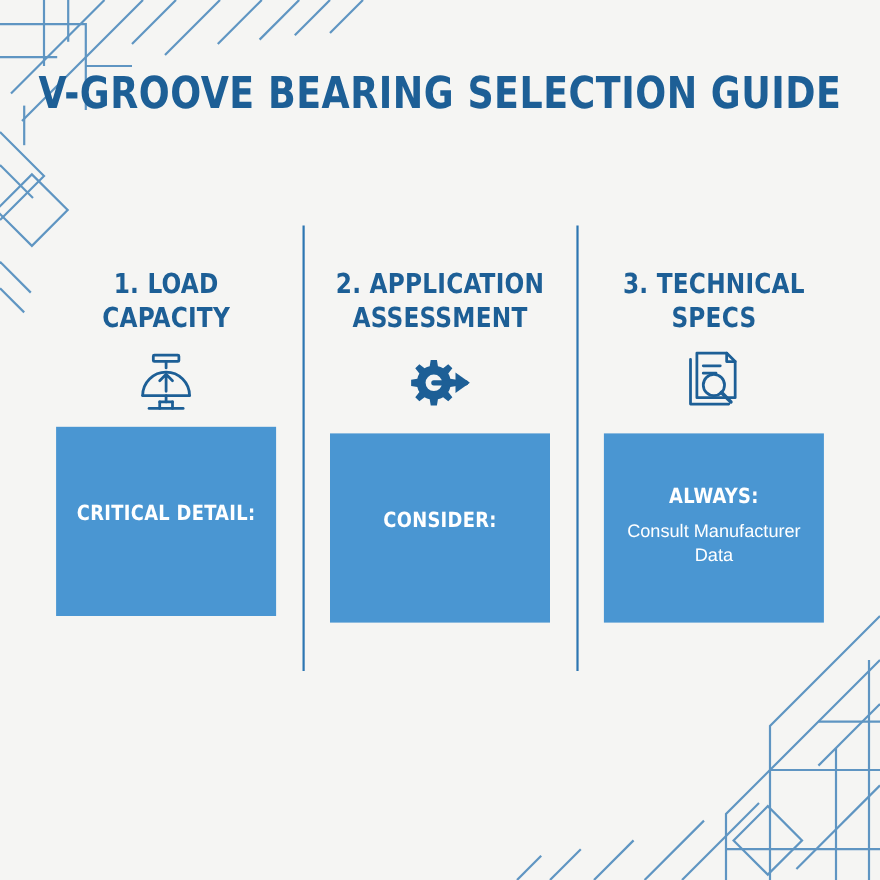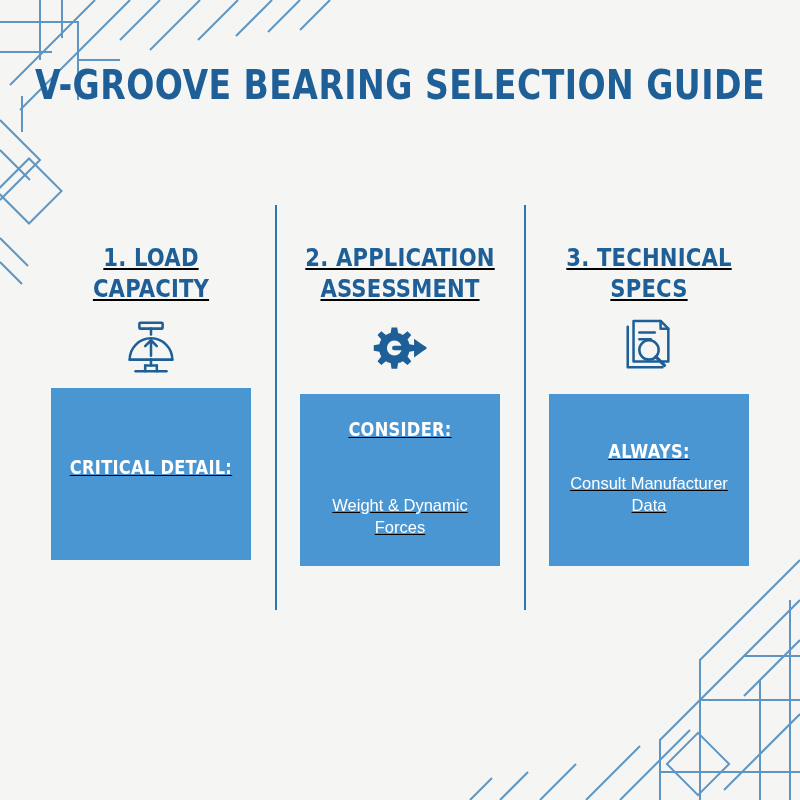--- a/index.html
+++ b/index.html
@@ -51,21 +51,20 @@
     display: flex;
     flex-direction: row;
     justify-content: space-between;
   }
   .col {
     position: relative;
     width: 222px;
     display: flex;
     flex-direction: column;
     align-items: center;
-    text-decoration: underline;
   }
   .divider {
     width: 2px;
     background: #2d76b2;
     height: 405px;
     align-self: flex-start;
     margin-top: 0px;
   }
   .step-title {
     font-family: "DejaVu Sans Condensed", "Liberation Sans Narrow", "Liberation Sans", sans-serif;
@@ -213,21 +212,20 @@
       <div class="icon-wrap">
         <svg width="66" height="60" viewBox="0 0 70 64" fill="none" stroke="#1d5f96" stroke-width="2.6" stroke-linecap="round" stroke-linejoin="round">
           <path d="M26 10 L32 10 L33 16 A16 16 0 0 1 38 18 L43 14 L47 18 L43 23 A16 16 0 0 1 45 28 L51 29 L51 35 L45 36 A16 16 0 0 1 43 41 L47 46 L43 50 L38 46 A16 16 0 0 1 33 48 L32 54 L26 54 L25 48 A16 16 0 0 1 20 46 L15 50 L11 46 L15 41 A16 16 0 0 1 13 36 L7 35 L7 29 L13 28 A16 16 0 0 1 15 23 L11 18 L15 14 L20 18 A16 16 0 0 1 25 16 Z" fill="#1d5f96" stroke="none"></path>
           <circle cx="29" cy="32" r="8" fill="#f5f5f3" stroke="none"></circle>
           <path d="M29 32 L60 32" stroke-width="5"></path>
           <path d="M50 22 L64 32 L50 42 Z" fill="#1d5f96" stroke="none"></path>
         </svg>
       </div>
       <div class="card c2">
         <div class="card-label">Consider:</div>
-        <div class="card-text">Weight &amp; Dynamic Forces</div>
       </div>
     </div>
 
     <div class="divider"></div>
 
     <div class="col">
       <div class="step-title">3. Technical Specs</div>
       <div class="icon-wrap">
         <svg width="58" height="62" viewBox="0 0 60 64" fill="none" stroke="#1d5f96" stroke-width="2.6" stroke-linecap="round" stroke-linejoin="round">
           <path d="M14 4 L42 4 L50 12 L50 46 L14 46 Z"></path>

